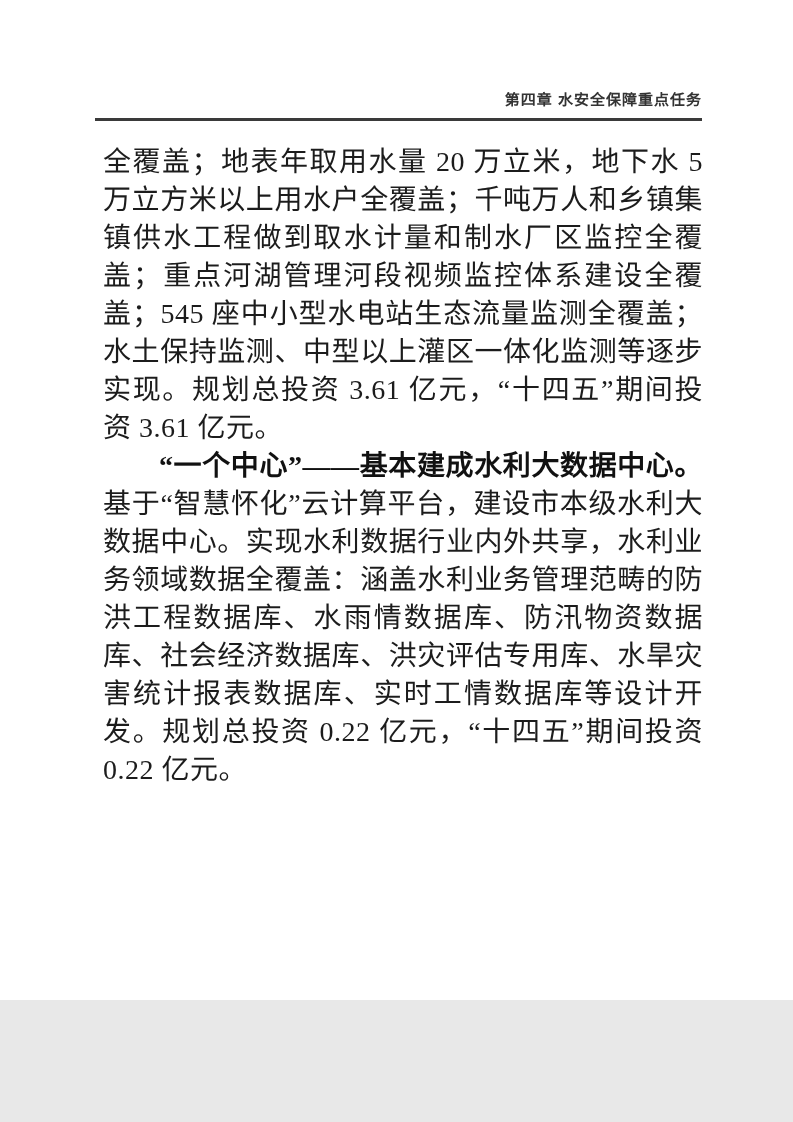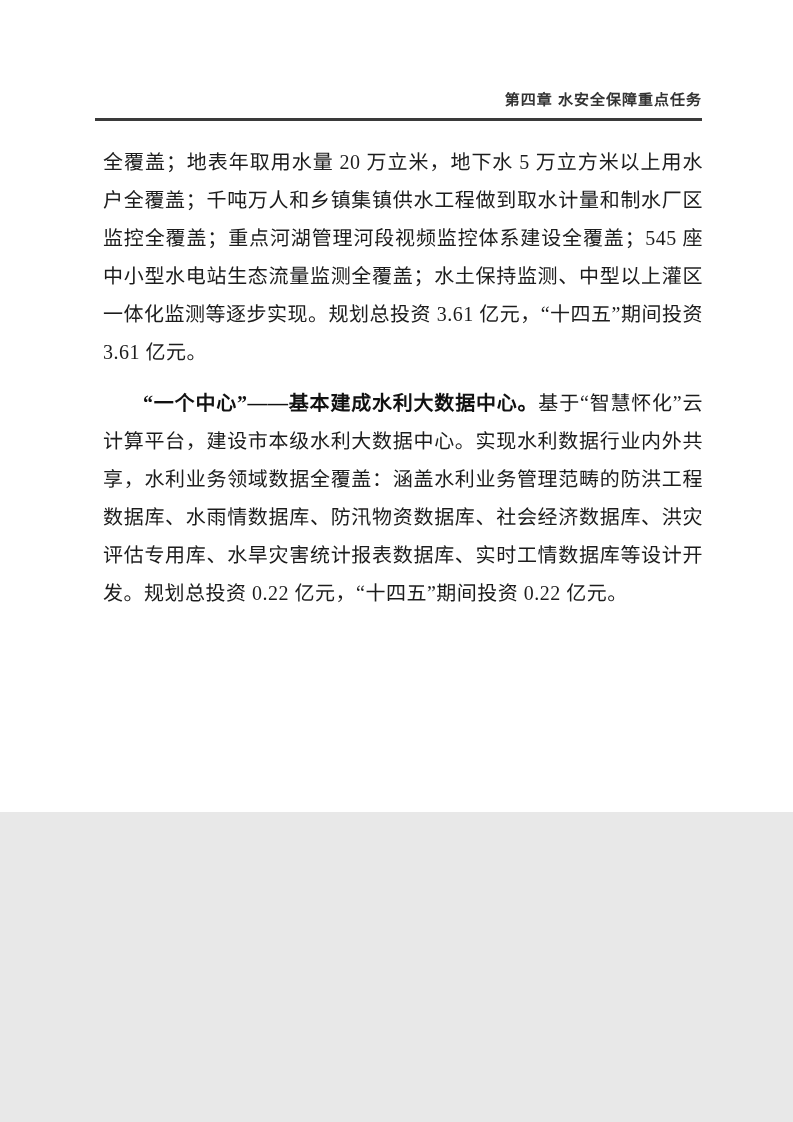--- a/index.html
+++ b/index.html
@@ -8,21 +8,21 @@
     --color-rule:#3a3a3a;
     --color-body-text:#1c1c1c;
     --color-lead-text:#111111;
     --color-folio:#222222;
   }
   *{margin:0;padding:0;box-sizing:border-box;}
   html,body{background:#e8e8e8;}
   .page{
     position:relative;
     width:793px;
-    height:812px;
+    height:1000px;
     margin:0 auto;
     background:var(--color-background);
     overflow:hidden;
     font-family:"Liberation Serif","DejaVu Serif",serif;
   }
   .running-head{
     position:absolute;
     top:88px;
     left:95px;
     width:607px;
@@ -40,29 +40,29 @@
     left:95px;
     width:607px;
     height:3px;
     background:var(--color-rule);
   }
   .body-text{
     position:absolute;
     top:143px;
     left:103px;
     width:600px;
-    font-size:20px;
+    font-size:28px;
     line-height:38px;
     color:var(--color-body-text);
     text-align:justify;
     text-align-last:left;
     letter-spacing:0.5px;
   }
   .para{margin:0;}
-  .para.indent{text-indent:2em;margin-top:13px;}
+  .para.indent{text-indent:2em;}
   .para .lead{
     font-weight:bold;
     color:var(--color-lead-text);
   }
   .folio{
     position:absolute;
     top:1018px;
     left:0;
     width:100%;
     text-align:center;

